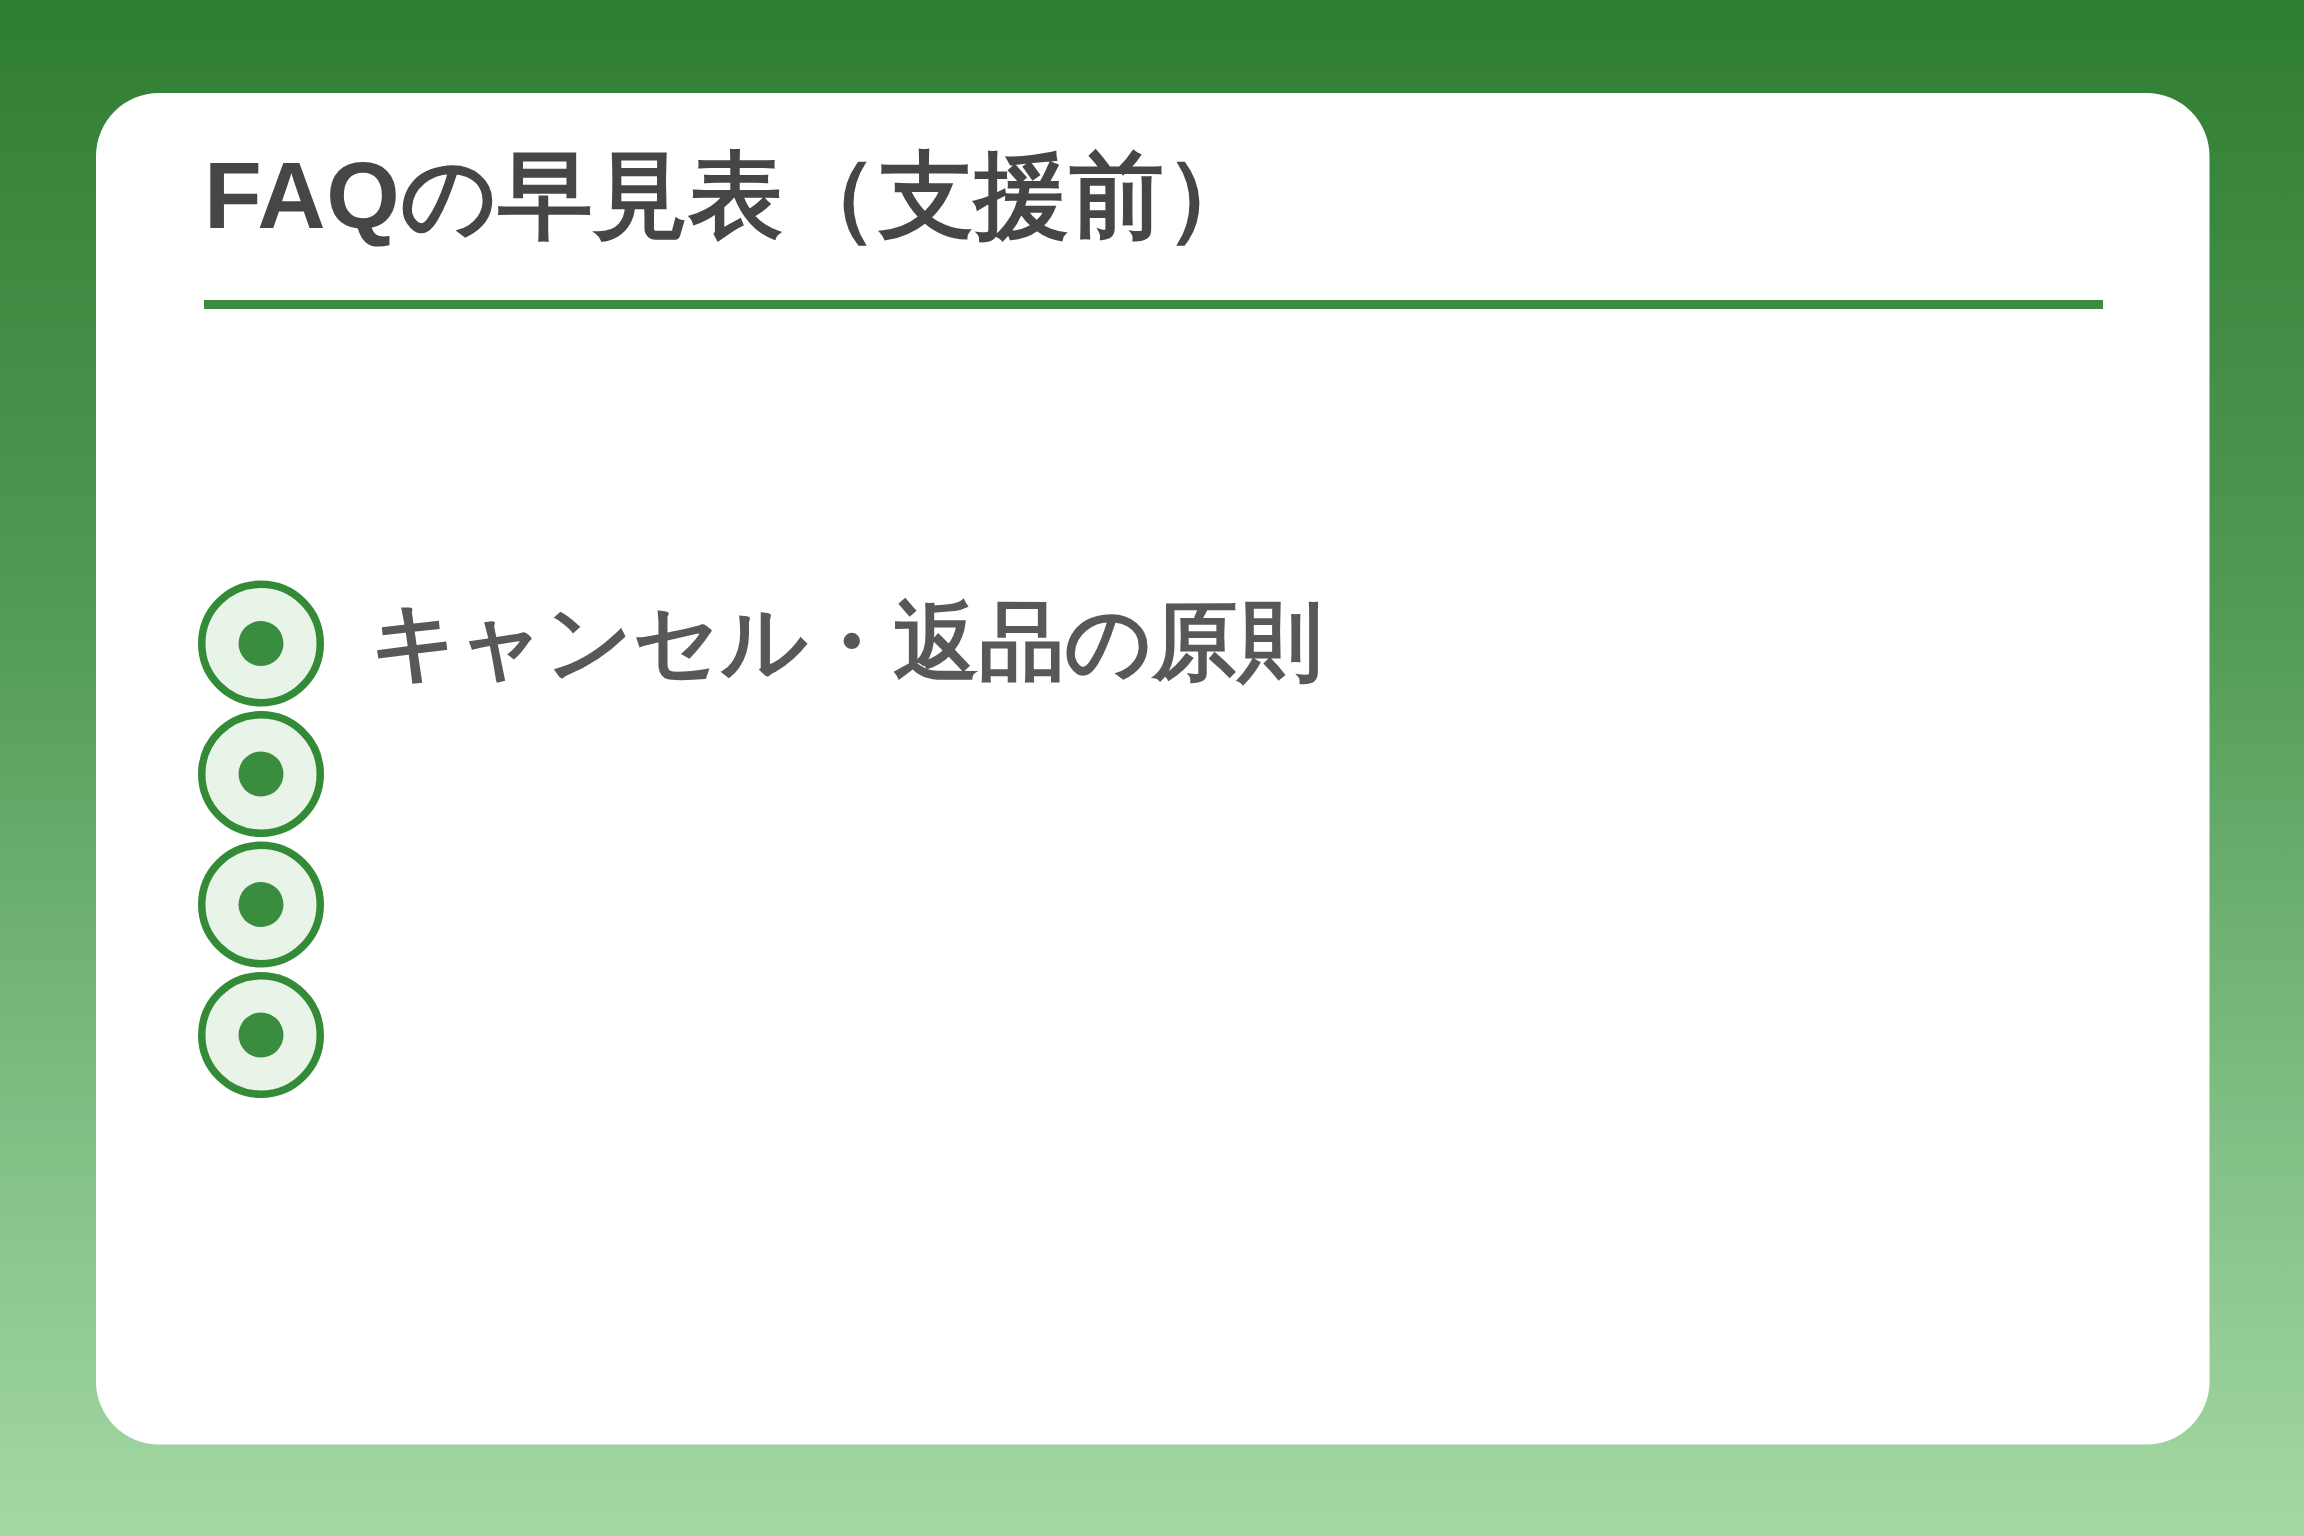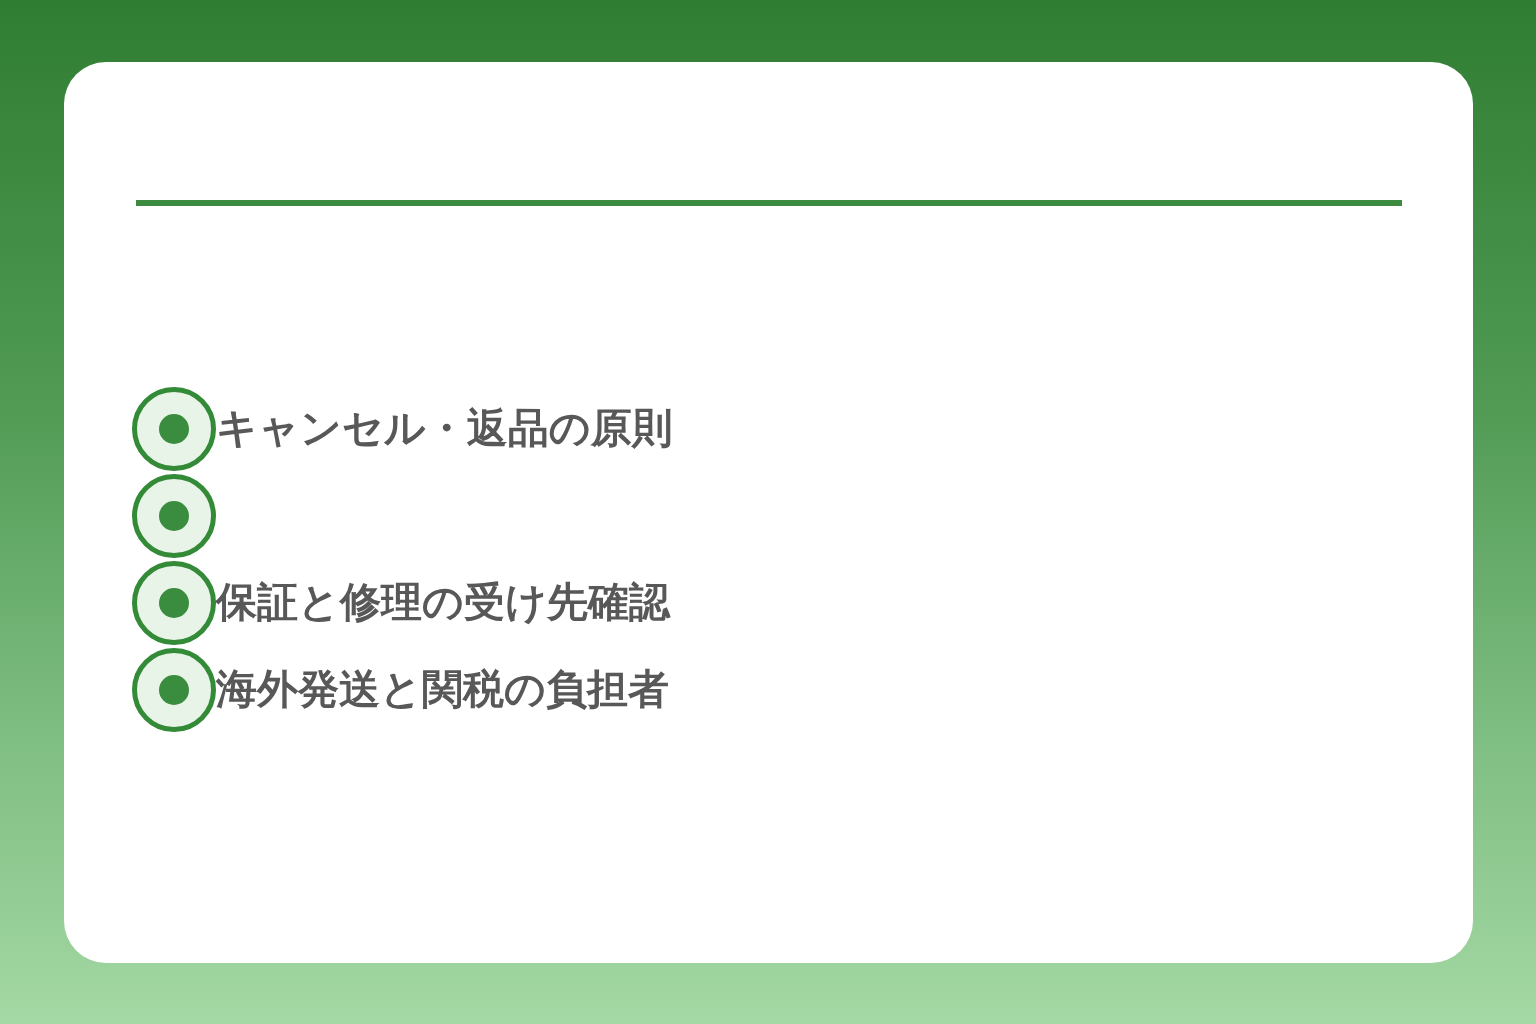--- a/index.html
+++ b/index.html
@@ -89,34 +89,38 @@
   }
 
   .bullet-dot {
     width: 30px;
     height: 30px;
     border-radius: 50%;
     background: #3A8C3E;
   }
 
   .bullet-text {
-    font-size: 41px;
+    font-size: 57px;
     font-weight: bold;
     color: #585858;
     line-height: 1;
+    margin-left: 31px;
     white-space: nowrap;
   }
 </style>
 </head>
 <body>
 
 <div id="slide-root">
 
   <div id="content-card">
 
+    <div id="title-block">
+      <h1 id="page-title">FAQの早見表（支援前）</h1>
+    </div>
 
     <div id="title-rule"></div>
 
     <ul id="bullet-list">
 
       <li class="bullet-row">
         <span class="bullet-marker">
           <span class="bullet-dot"></span>
         </span>
         <span class="bullet-text">キャンセル・返品の原則</span>
@@ -125,27 +129,25 @@
       <li class="bullet-row">
         <span class="bullet-marker">
           <span class="bullet-dot"></span>
         </span>
       </li>
 
       <li class="bullet-row">
         <span class="bullet-marker">
           <span class="bullet-dot"></span>
         </span>
-        <span class="bullet-text">保証と修理の受け先確認</span>
       </li>
 
       <li class="bullet-row">
         <span class="bullet-marker">
           <span class="bullet-dot"></span>
         </span>
-        <span class="bullet-text">海外発送と関税の負担者</span>
       </li>
 
     </ul>
 
   </div>
 
 </div>
 
 </body></html>

